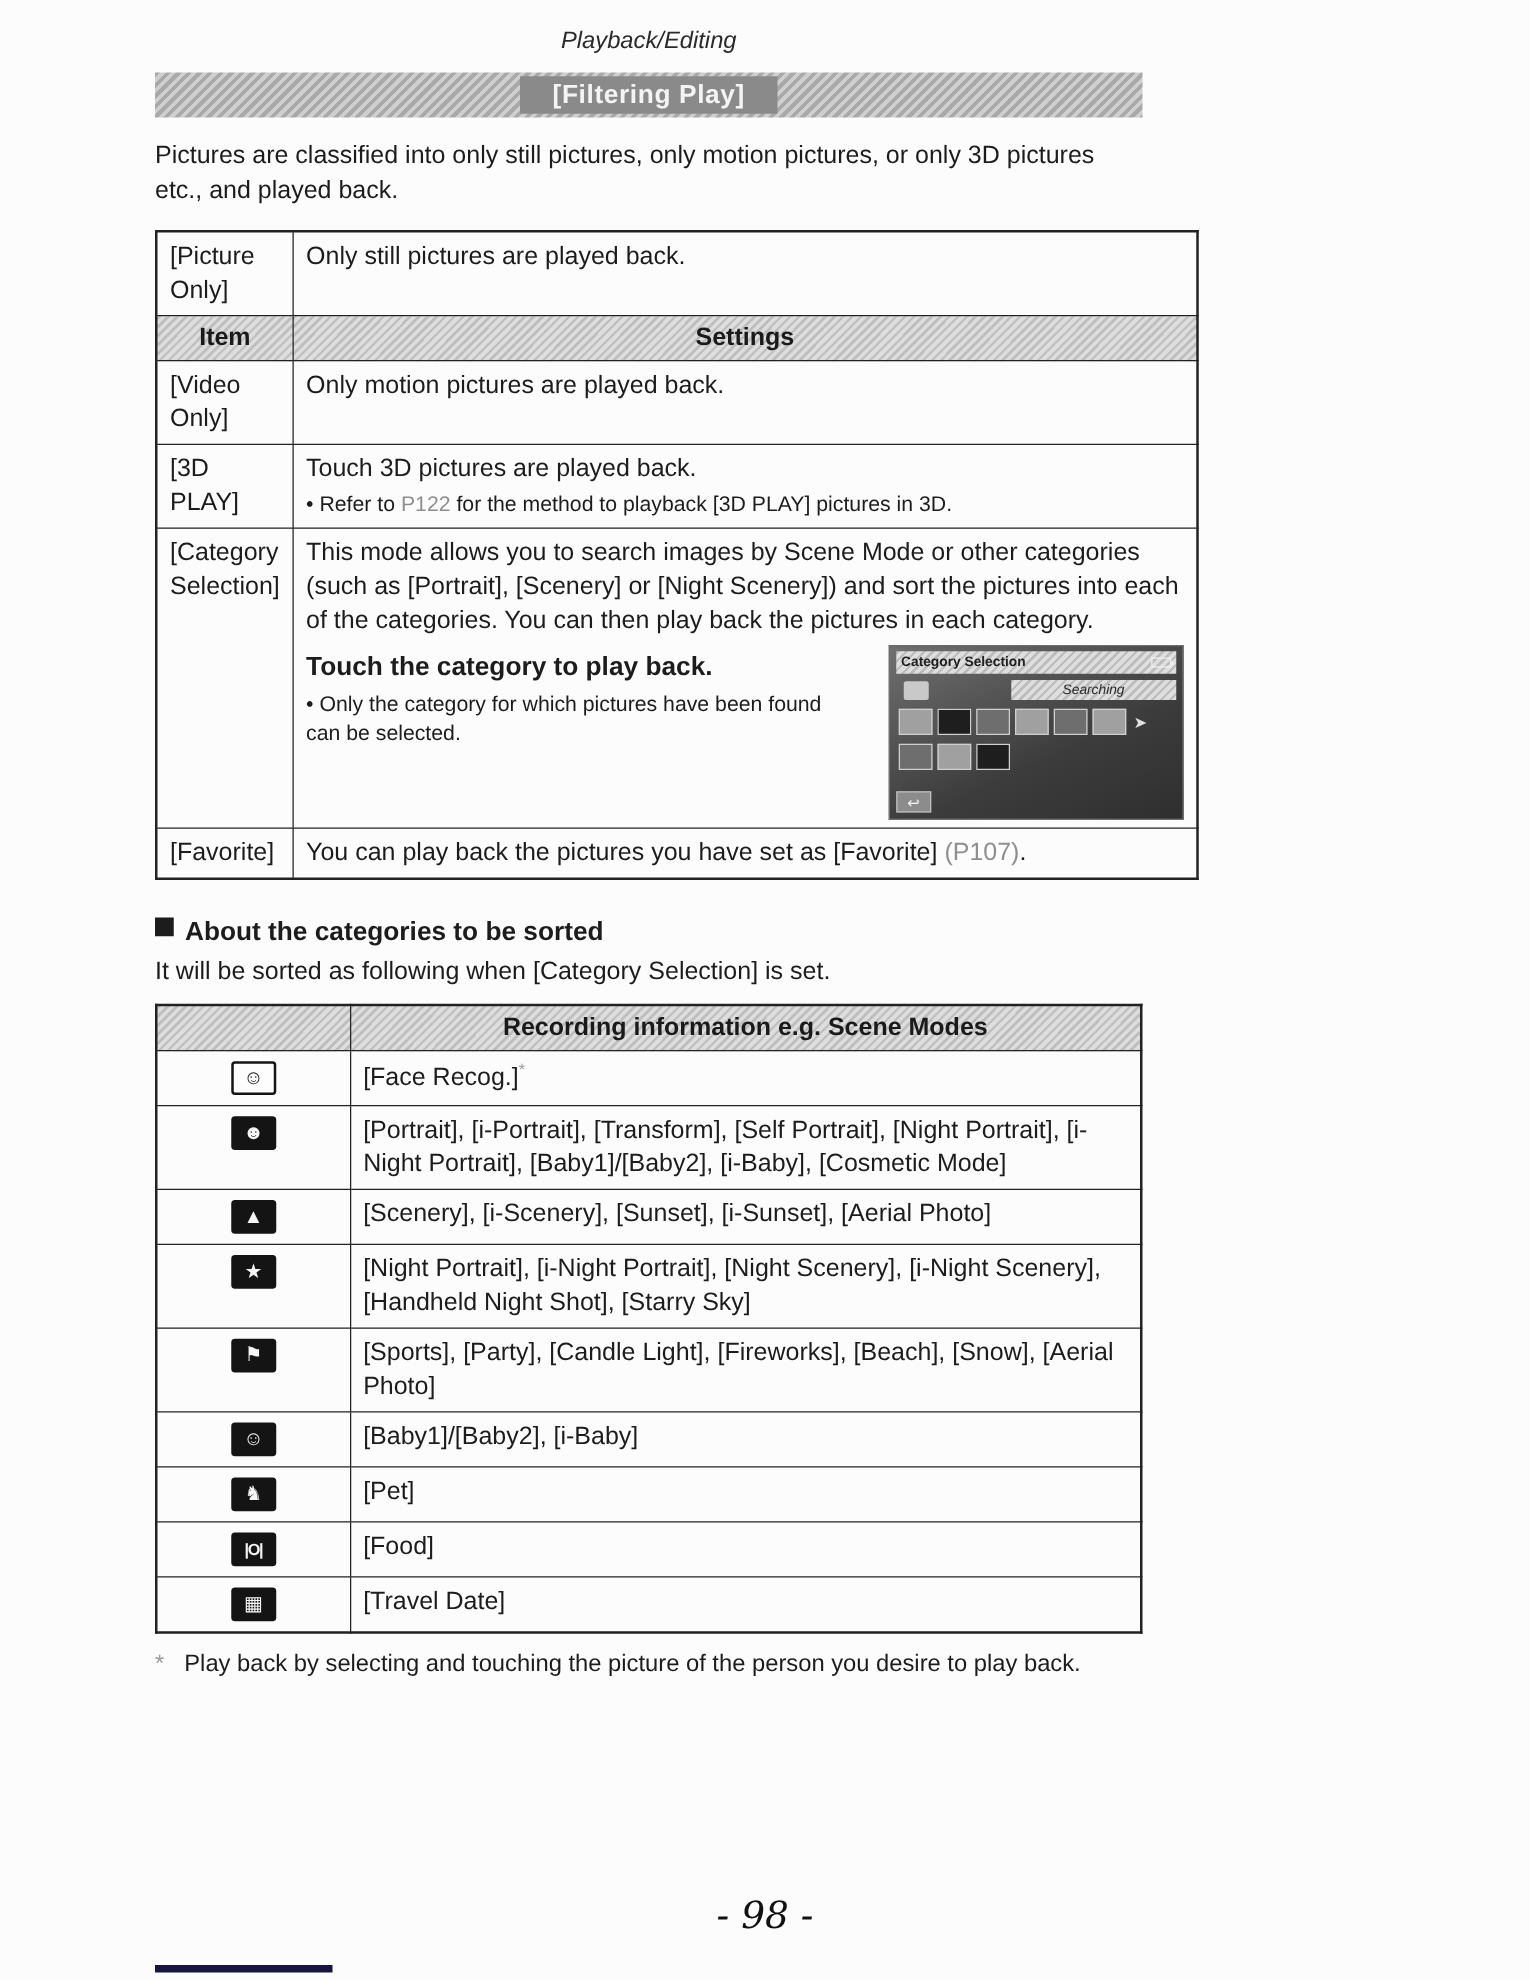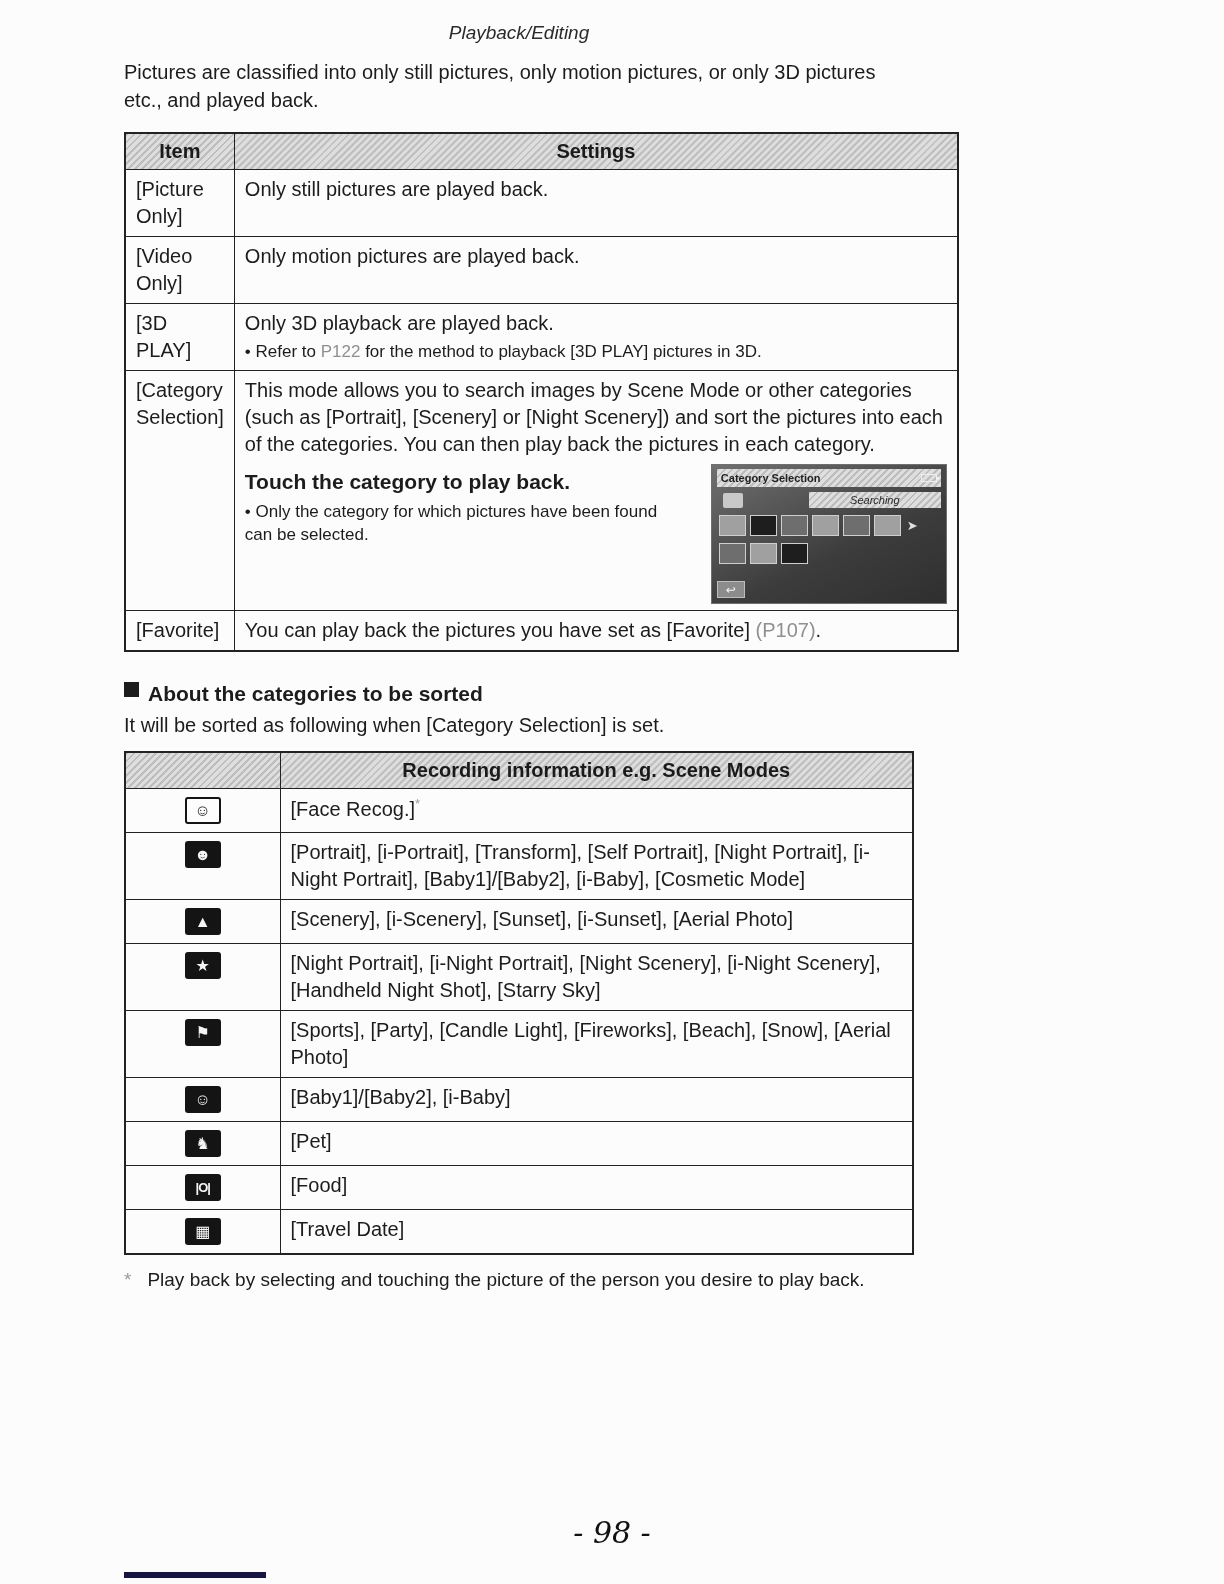--- a/index.html
+++ b/index.html
@@ -112,41 +112,44 @@
   }
 </style>
 </head>
 <body>
 
 <div class="page">
   <div class="content">
 
     <div class="running-header">Playback/Editing</div>
 
+    <div class="title-bar hatch">
+      <span class="title-chip">[Filtering Play]</span>
+    </div>
 
     <p class="intro">Pictures are classified into only still pictures, only motion pictures, or only 3D pictures etc., and played back.</p>
 
     <table class="manual">
       <tbody>
           <tr>
+        <td>[Picture Only]</td>
+        <td>Only still pictures are played back.</td>
+      </tr>
+      <tr>
         <th class="col-item hatch-light">Item</th>
         <th class="hatch-light">Settings</th>
       </tr>
       <tr>
-        <td>[Picture Only]</td>
-        <td>Only still pictures are played back.</td>
-      </tr>
-      <tr>
         <td>[Video Only]</td>
         <td>Only motion pictures are played back.</td>
       </tr>
       <tr>
         <td>[3D PLAY]</td>
         <td>
-          <div>Only 3D playback are played back.</div>
+          <div>Touch 3D pictures are played back.</div>
           <div class="note"><span>• Refer to </span><span class="ref-link">P122</span><span> for the method to playback [3D PLAY] pictures in 3D.</span></div>
         </td>
       </tr>
       <tr>
         <td>[Category Selection]</td>
         <td>
           <div>This mode allows you to search images by Scene Mode or other categories (such as [Portrait], [Scenery] or [Night Scenery]) and sort the pictures into each of the categories. You can then play back the pictures in each category.</div>
           <div class="cat-flex">
             <div class="cat-left">
               <div class="instruction">Touch the category to play back.</div>

